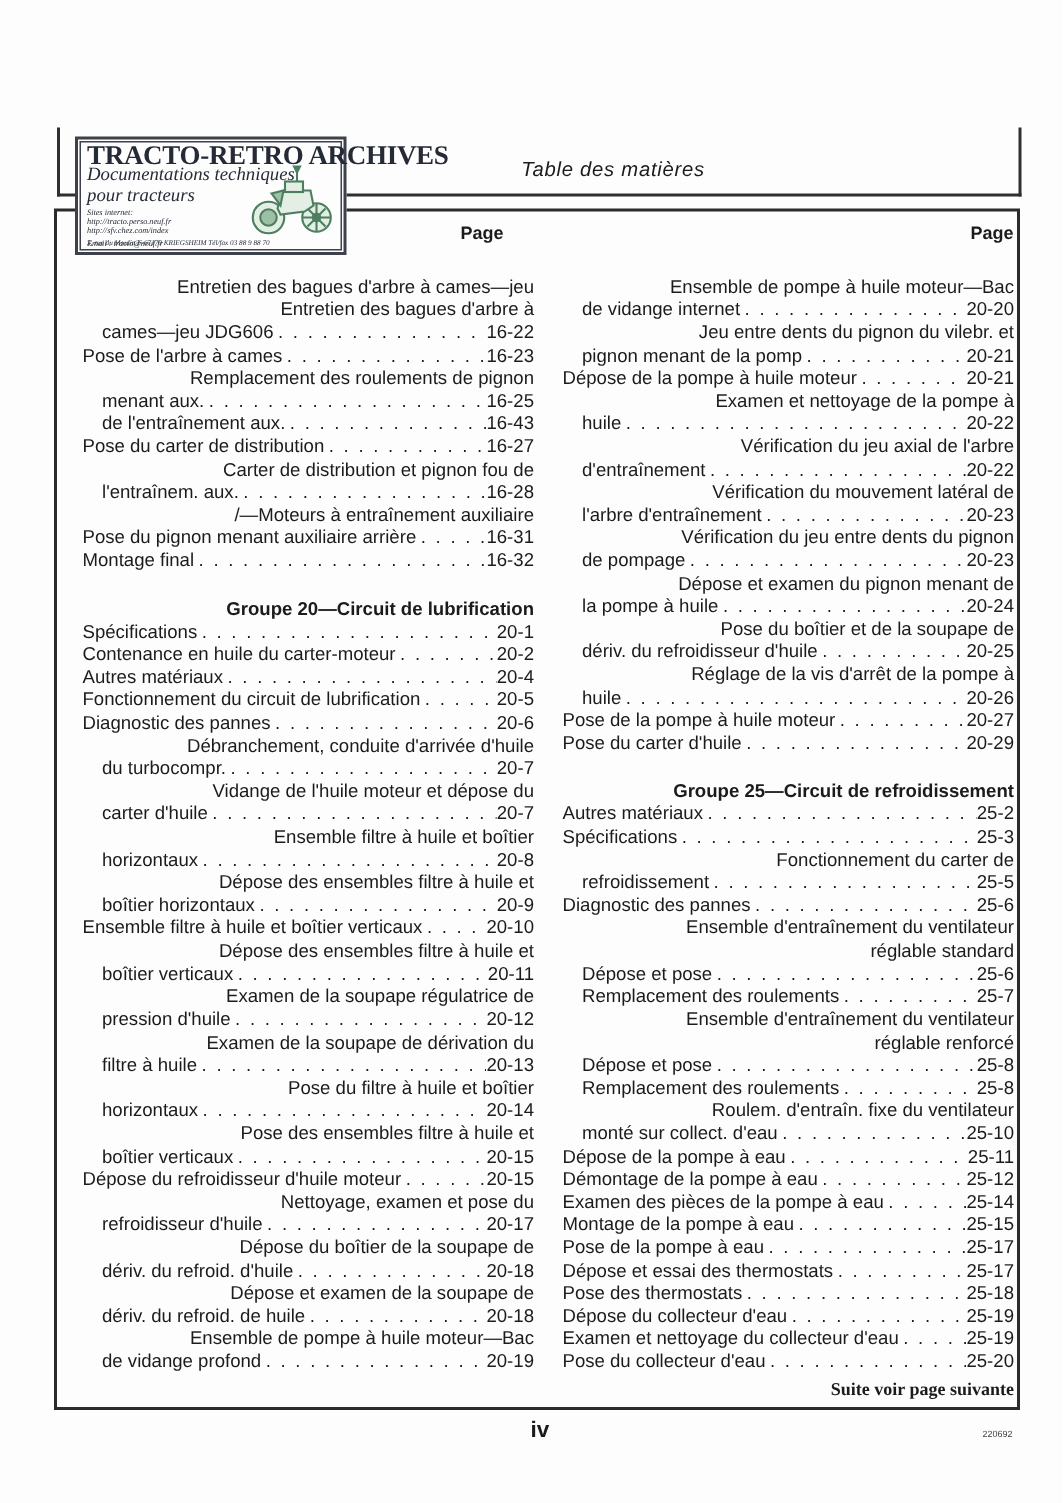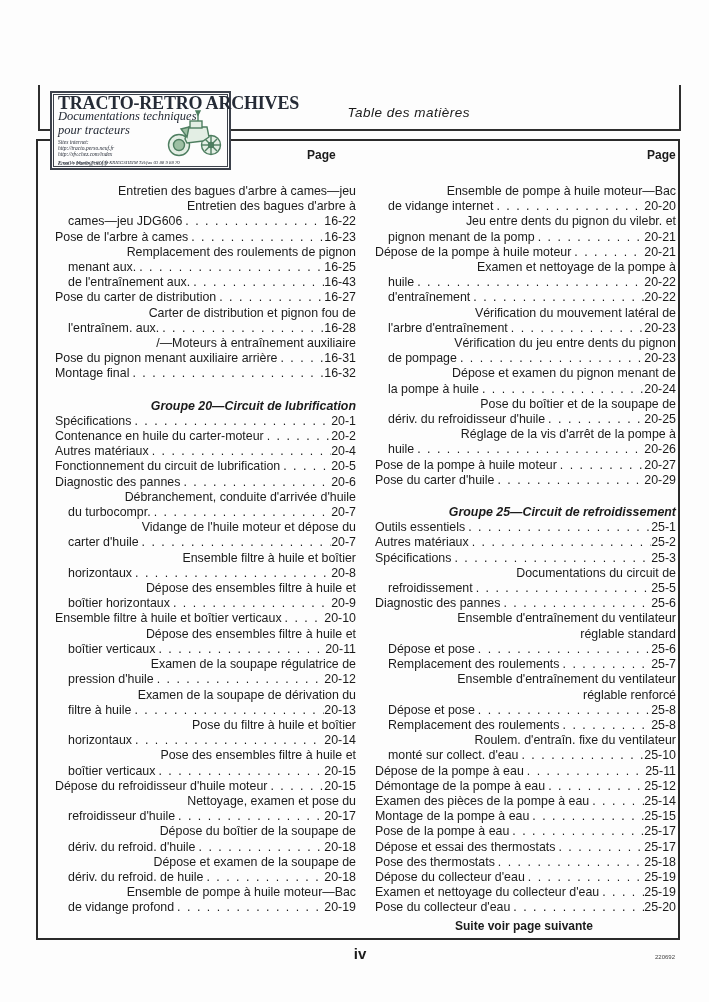--- a/index.html
+++ b/index.html
@@ -38,25 +38,25 @@
 
   .col{position:absolute;top:184px;width:301px;text-align:right;}
   .col.l{left:55px;} .col.r{left:375px;}
   .line{line-height:15.2px;font-size:12.4px;}
   .ind{padding-left:13px;}
   .row{display:flex;align-items:baseline;}
   .txt{white-space:nowrap;flex:0 0 auto;}
   .dots{flex:1 1 auto;overflow:hidden;white-space:nowrap;letter-spacing:1.5px;padding:0 3px;}
   .dots::after{content:". . . . . . . . . . . . . . . . . . . . . . . . . . . . . . . . . . . . . . . . . . . . .";}
   .pg{white-space:nowrap;flex:0 0 auto;}
-  .entry.group .line{font-weight:bold;font-style:italic;}
+  .entry.group .line{font-weight:bold;}
   .entry.gap{margin-top:17px;}
 
-  .continuation{position:absolute;left:455px;top:919px;width:221px;
-                font-weight:bold;font-size:12px;}
+  .continuation{position:absolute;left:455px;top:919px;width:221px;text-align:right;
+                font-weight:bold;font-size:12px;font-family:Liberation Serif, serif;}
 
   .folio{position:absolute;left:300px;top:945px;width:120px;text-align:center;
          font-weight:bold;font-size:15px;}
   .doc-code{position:absolute;left:655px;top:954px;font-size:6px;color:#454545;}
 </style>
 </head>
 <body>
 
 <div class="page">
 
@@ -351,20 +351,21 @@
       </div>
       <div class="entry">
         <div class="line">Examen et nettoyage de la pompe à</div>
         <div class="line ind row">
           <span class="txt">huile</span>
           <span class="dots"></span>
           <span class="pg">20-22</span>
         </div>
       </div>
       <div class="entry">
+        <div class="line">Vérification du jeu axial de l'arbre</div>
         <div class="line ind row">
           <span class="txt">d'entraînement</span>
           <span class="dots"></span>
           <span class="pg">20-22</span>
         </div>
       </div>
       <div class="entry">
         <div class="line">Vérification du mouvement latéral de</div>
         <div class="line ind row">
           <span class="txt">l'arbre d'entraînement</span>
@@ -416,41 +417,34 @@
           <span class="txt">Pose du carter d'huile</span>
           <span class="dots"></span>
           <span class="pg">20-29</span>
         </div>
       </div>
       <div class="entry group gap">
         <div class="line">Groupe 25—Circuit de refroidissement</div>
       </div>
       <div class="entry">
         <div class="line row">
-          <span class="txt">Outils essentiels</span>
-          <span class="dots"></span>
-          <span class="pg">25-1</span>
-        </div>
-      </div>
-      <div class="entry">
-        <div class="line row">
           <span class="txt">Autres matériaux</span>
           <span class="dots"></span>
           <span class="pg">25-2</span>
         </div>
       </div>
       <div class="entry">
         <div class="line row">
           <span class="txt">Spécifications</span>
           <span class="dots"></span>
           <span class="pg">25-3</span>
         </div>
       </div>
       <div class="entry">
-        <div class="line">Documentations du circuit de</div>
+        <div class="line">Fonctionnement du carter de</div>
         <div class="line ind row">
           <span class="txt">refroidissement</span>
           <span class="dots"></span>
           <span class="pg">25-5</span>
         </div>
       </div>
       <div class="entry">
         <div class="line row">
           <span class="txt">Diagnostic des pannes</span>
           <span class="dots"></span>

